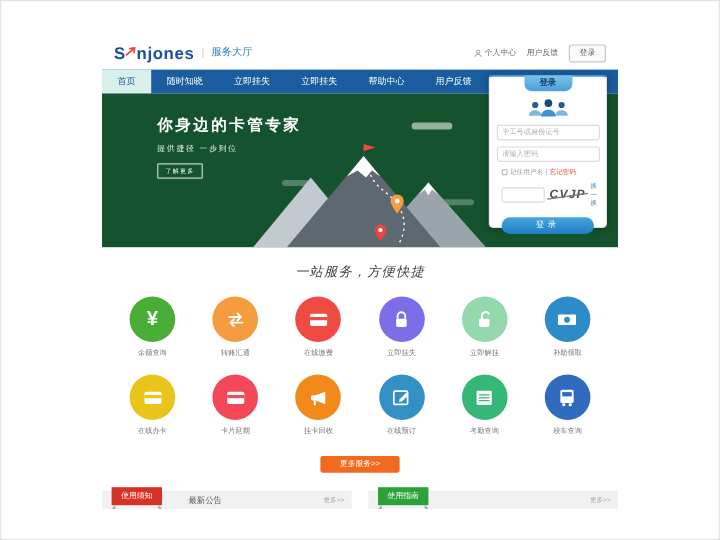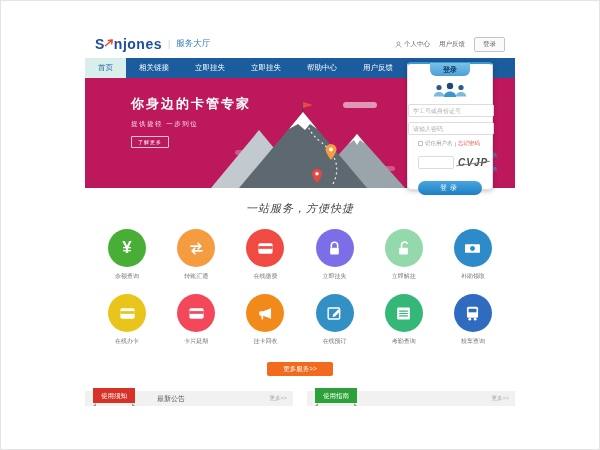--- a/index.html
+++ b/index.html
@@ -19,31 +19,31 @@
   .hdr-link { cursor:pointer; display:flex; align-items:center; gap:2px; }
   .hdr-btn { border:1px solid #c5c5c5; border-radius:2px; background:#fafafa; color:#555;
     font-size:6.5px; padding:2px 8px; cursor:pointer; }
 
   
   .nav { height:20px; background:#1a5c9e; display:flex; }
   .nav-item { line-height:20px; padding:0 13px; font-size:7.5px; color:#fff; cursor:pointer; }
   .nav-item.active { background:#d9efec; color:#1a5c9e; }
 
   
-  .hero { position:relative; height:110px; background:#be185d; overflow:hidden;padding-left:32px; }
+  .hero { position:relative; height:128px; background:#14532d; overflow:hidden;padding-left:32px; }
   .hero-copy { position:absolute; left:46px; top:17px; color:#fff; }
   .hero-title { font-size:13px; font-weight:bold; letter-spacing:2px; }
   .hero-sub { margin-top:7px; font-size:6.5px; letter-spacing:1.5px; opacity:.9; }
   .hero-cta { margin-top:7px; display:inline-block; border:1px solid rgba(255,255,255,.75);
     font-size:5px; padding:2px 6px; border-radius:1px; cursor:pointer; letter-spacing:1px; }
   .cloud { position:absolute; background:rgba(255,255,255,.55); border-radius:10px; }
   .mtns { position:absolute; left:96px; bottom:0; }
 
   
-  .login { position:absolute; left:322px; top:32px; width:86px; height:128px; background:#fff;
+  .login { position:absolute; left:322px; top:32px; width:99px; height:128px; background:#fff;
     border:1px solid #e0e0e0; border-top:2px solid #3f97d2; border-radius:4px;
     box-shadow:0 1px 5px rgba(0,0,0,.25); z-index:10; }
   .login-tab { position:absolute; top:-1px; left:50%; transform:translateX(-50%);
     width:40px; height:13px; background:linear-gradient(#7cc0e8,#4aa0d8);
     border-radius:0 0 6px 6px; color:#123f66; font-weight:bold; font-size:7px;
     text-align:center; line-height:13px; cursor:pointer; }
   .login-people { display:block; margin:17px auto 5px; }
   .lg-input { display:block; width:86px; margin:0 auto 5px; height:13px; border:1px solid #dcdcdc;
     border-radius:2px; font-size:6px; padding:0 4px; color:#666; }
   .lg-input::placeholder { color:#b0b0b0; }
@@ -113,21 +113,21 @@
       </span>
       <span class="hdr-link">
         <span>用户反馈</span>
       </span>
       <span class="hdr-btn">登录</span>
     </div>
   </div>
 
   <div class="nav">
       <div class="nav-item active">首页</div>
-      <div class="nav-item">相关链接</div>
+      <div class="nav-item">随时知晓</div>
       <div class="nav-item">立即挂失</div>
       <div class="nav-item">立即挂失</div>
       <div class="nav-item">帮助中心</div>
       <div class="nav-item">用户反馈</div>
     </div>
 
   <div class="hero">
     <div class="cloud" style="left:258px;top:24px;width:34px;height:6px;"></div>
     <div class="cloud" style="left:150px;top:72px;width:26px;height:5px;opacity:.5;"></div>
     <div class="cloud" style="right:120px;top:88px;width:30px;height:5px;opacity:.5;"></div>

